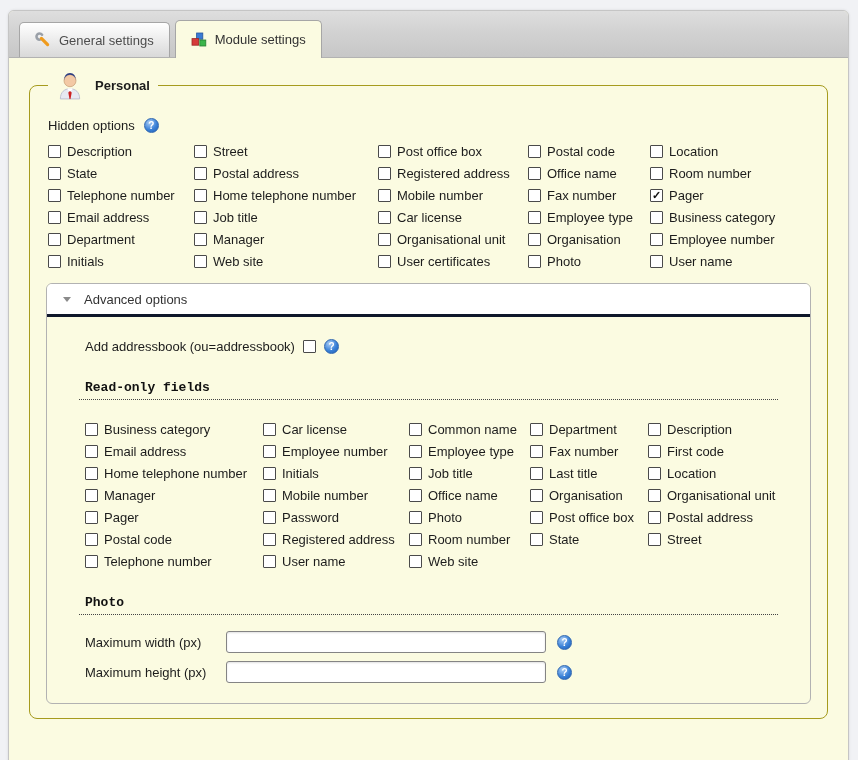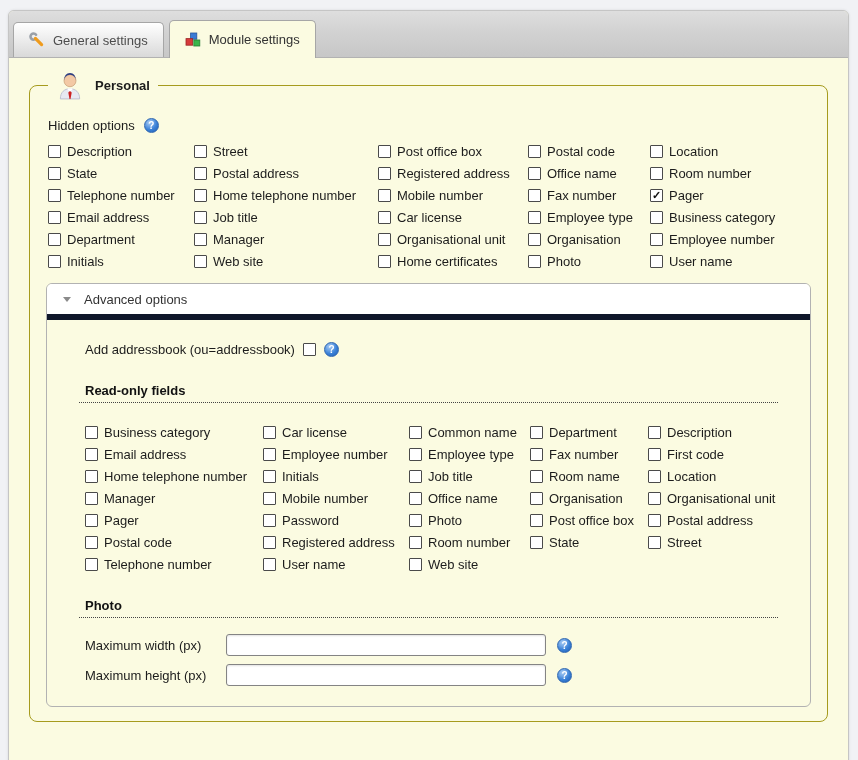--- a/index.html
+++ b/index.html
@@ -9,21 +9,21 @@
     font-size:13px;color:#1c1c1c;
   }
   .window{
     position:absolute;left:8px;top:10px;width:839px;height:940px;
     border:1px solid #c5c5c5;border-radius:6px;background:#fbfbe1;
     box-shadow:0 0 3px rgba(0,0,0,.10);
   }
   
   .tabbar{
     height:47px;box-sizing:border-box;display:flex;align-items:flex-end;gap:5px;
-    padding-left:4px;border-bottom:1px solid #b2b2b2;border-radius:5px 5px 0 0;
+    padding-left:10px;border-bottom:1px solid #b2b2b2;border-radius:5px 5px 0 0;
     background:linear-gradient(#dedede 0%,#d2d2d2 45%,#c7c7c7 100%);
   }
   .tab{
     box-sizing:border-box;height:35px;display:inline-flex;align-items:center;gap:8px;
     padding:0 15px;border:1px solid #a6a6a6;border-bottom:none;border-radius:5px 5px 0 0;
     background:linear-gradient(#ffffff,#d9d9d9);color:#4d4d4d;cursor:pointer;position:relative;
   }
   .tab.active{
     height:38px;margin-bottom:-1px;z-index:2;background:#fbfbe1;color:#333;margin-top:28px;
   }
@@ -60,28 +60,29 @@
   .box{
     width:11px;height:11px;border:1px solid #4a4a4a;background:#fff;border-radius:1px;
     display:inline-flex;align-items:center;justify-content:center;flex:0 0 auto;
     font-size:11px;font-weight:bold;color:#111;line-height:1;
   }
   .check.checked .box::after{content:"✓";margin-top:-1px;}
   
   .advanced{margin-top:14px;border:1px solid #b2b2b2;border-radius:6px;overflow:hidden;}
   .adv-header{
     background:#fff;display:flex;align-items:center;gap:13px;height:30px;
-    padding:0 16px;border-bottom:6px solid #0f172a;cursor:pointer;color:#333;
+    padding:0 16px;border-bottom:3px solid #0f172a;cursor:pointer;color:#333;
   }
   .tri{width:0;height:0;border-left:4px solid transparent;border-right:4px solid transparent;border-top:5px solid #8a8a8a;}
   .adv-body{padding:22px 32px 20px;}
   .addr-row{display:flex;align-items:center;gap:8px;margin-left:6px;}
   .sect{
     font-weight:bold;color:#111;margin:26px 0 0;padding:0 0 4px 6px;
     border-bottom:1px dotted #444;
+    font-family:Liberation Mono, monospace;
   }
   
   #photo-fields{margin-top:16px;}
   .pfield{display:flex;align-items:center;margin:8px 0 0 6px;}
   .plabel{width:141px;flex:0 0 auto;}
   .pfield input{
     width:320px;height:22px;box-sizing:border-box;border:1px solid #848484;border-radius:3px;
     background:#fff;padding:0 5px;font:12px "Liberation Sans",sans-serif;color:#222;
     box-shadow:inset 0 1px 2px rgba(0,0,0,.12);
   }
@@ -238,21 +239,21 @@
           <label class="check">
     <span class="box"></span>
     <span class="check-label">Initials</span>
   </label>
           <label class="check">
     <span class="box"></span>
     <span class="check-label">Web site</span>
   </label>
           <label class="check">
     <span class="box"></span>
-    <span class="check-label">Home certificates</span>
+    <span class="check-label">User certificates</span>
   </label>
           <label class="check">
     <span class="box"></span>
     <span class="check-label">Photo</span>
   </label>
           <label class="check">
     <span class="box"></span>
     <span class="check-label">User name</span>
   </label>
         </div>
@@ -319,21 +320,21 @@
               <label class="check">
     <span class="box"></span>
     <span class="check-label">Initials</span>
   </label>
               <label class="check">
     <span class="box"></span>
     <span class="check-label">Job title</span>
   </label>
               <label class="check">
     <span class="box"></span>
-    <span class="check-label">Room name</span>
+    <span class="check-label">Last title</span>
   </label>
               <label class="check">
     <span class="box"></span>
     <span class="check-label">Location</span>
   </label>
               <label class="check">
     <span class="box"></span>
     <span class="check-label">Manager</span>
   </label>
               <label class="check">

